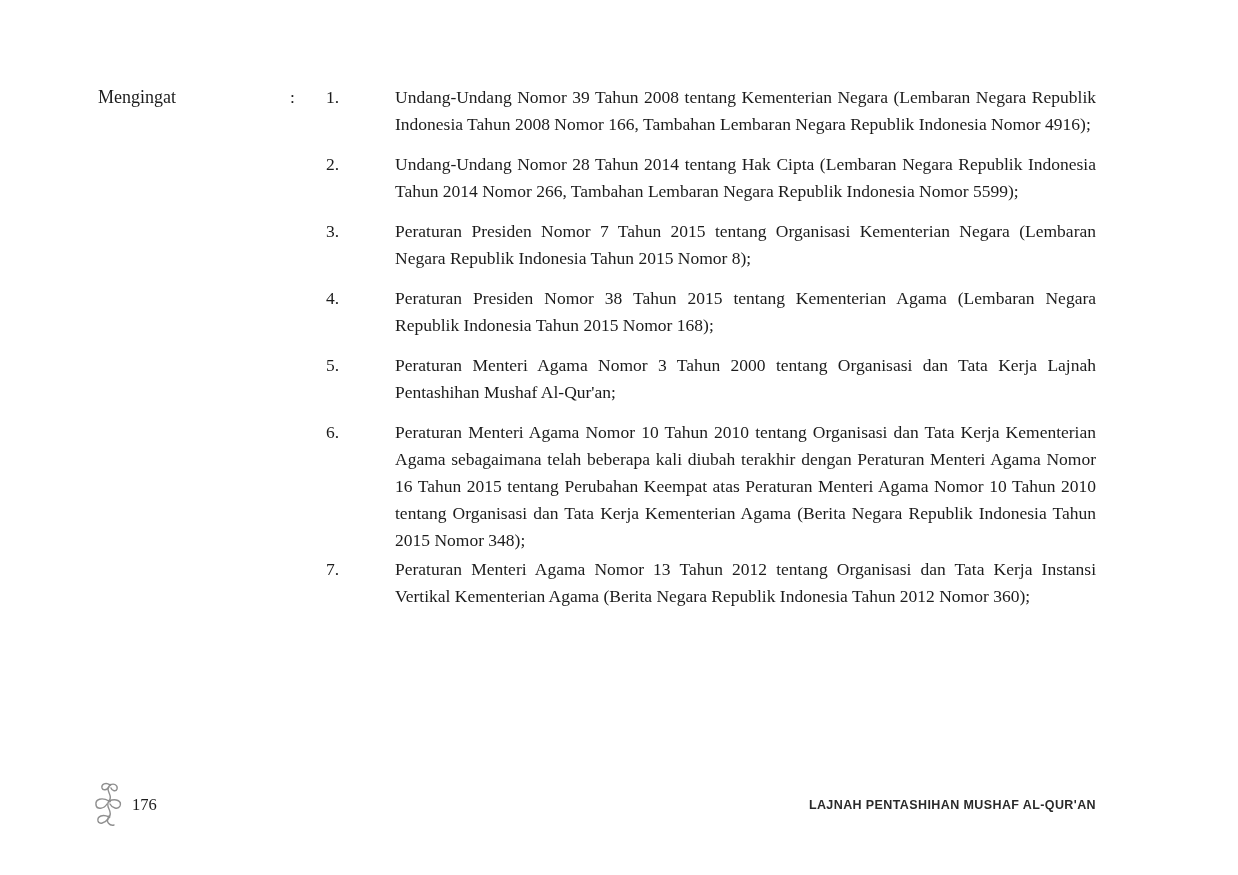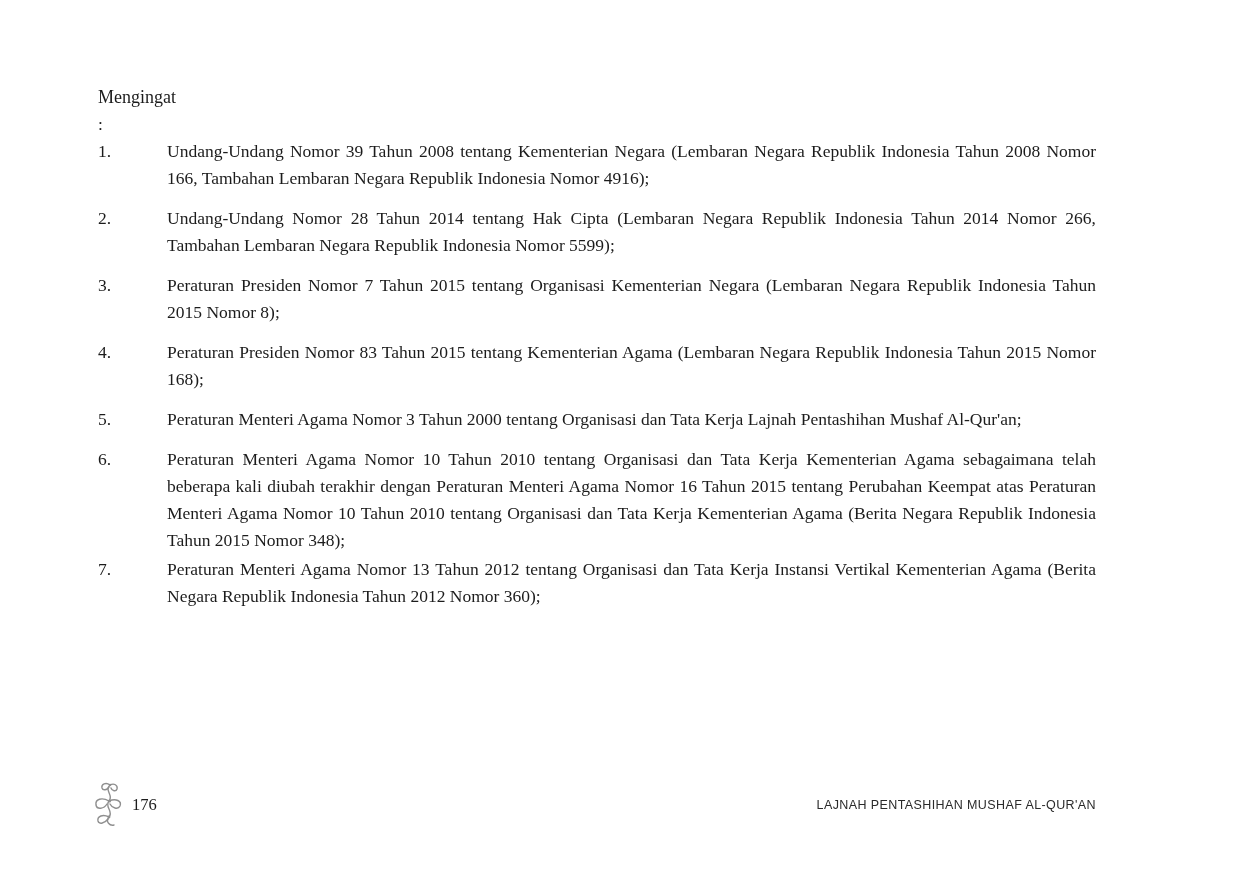--- a/index.html
+++ b/index.html
@@ -19,21 +19,20 @@
   }
   .content {
     position: absolute;
     left: 98px;
     top: 84px;
     right: 142px;
     display: flex;
     align-items: flex-start;
     font-size: 17.5px;
     line-height: 27px;
-    flex-direction: column;
   }
   .label-col {
     width: 192px;
     flex-shrink: 0;
     font-size: 18px;
   }
   .colon-col {
     width: 36px;
     flex-shrink: 0;
   }
@@ -76,20 +75,21 @@
   }
   .page-number {
     font-size: 16.5px;
     color: #1c1c1c;
   }
   .footer-right {
     font-family: "Liberation Sans", "DejaVu Sans", sans-serif;
     font-size: 12.5px;
     letter-spacing: 0.4px;
     color: #2a2a2a;
+    font-weight: bold;
   }
 </style>
 </head>
 <body>
 
 <div class="page">
 
   <div class="content">
     <div class="label-col">Mengingat</div>
     <div class="colon-col">:</div>
@@ -105,21 +105,21 @@
         <div class="item-text">Undang-Undang Nomor 28 Tahun 2014 tentang Hak Cipta (Lembaran Negara Republik Indonesia Tahun 2014 Nomor 266, Tambahan Lembaran Negara Republik Indonesia Nomor 5599);</div>
       </div>
 
       <div class="item">
         <span class="num">3.</span>
         <div class="item-text">Peraturan Presiden Nomor 7 Tahun 2015 tentang Organisasi Kementerian Negara (Lembaran Negara Republik Indonesia Tahun 2015 Nomor 8);</div>
       </div>
 
       <div class="item">
         <span class="num">4.</span>
-        <div class="item-text">Peraturan Presiden Nomor 83 Tahun 2015 tentang Kementerian Agama (Lembaran Negara Republik Indonesia Tahun 2015 Nomor 168);</div>
+        <div class="item-text">Peraturan Presiden Nomor 38 Tahun 2015 tentang Kementerian Agama (Lembaran Negara Republik Indonesia Tahun 2015 Nomor 168);</div>
       </div>
 
       <div class="item">
         <span class="num">5.</span>
         <div class="item-text">Peraturan Menteri Agama Nomor 3 Tahun 2000 tentang Organisasi dan Tata Kerja Lajnah Pentashihan Mushaf Al-Qur'an;</div>
       </div>
 
       <div class="item item-6">
         <span class="num">6.</span>
         <div class="item-text">Peraturan Menteri Agama Nomor 10 Tahun 2010 tentang Organisasi dan Tata Kerja Kementerian Agama sebagaimana telah beberapa kali diubah terakhir dengan Peraturan Menteri Agama Nomor 16 Tahun 2015 tentang Perubahan Keempat atas Peraturan Menteri Agama Nomor 10 Tahun 2010 tentang Organisasi dan Tata Kerja Kementerian Agama (Berita Negara Republik Indonesia Tahun 2015 Nomor 348);</div>

